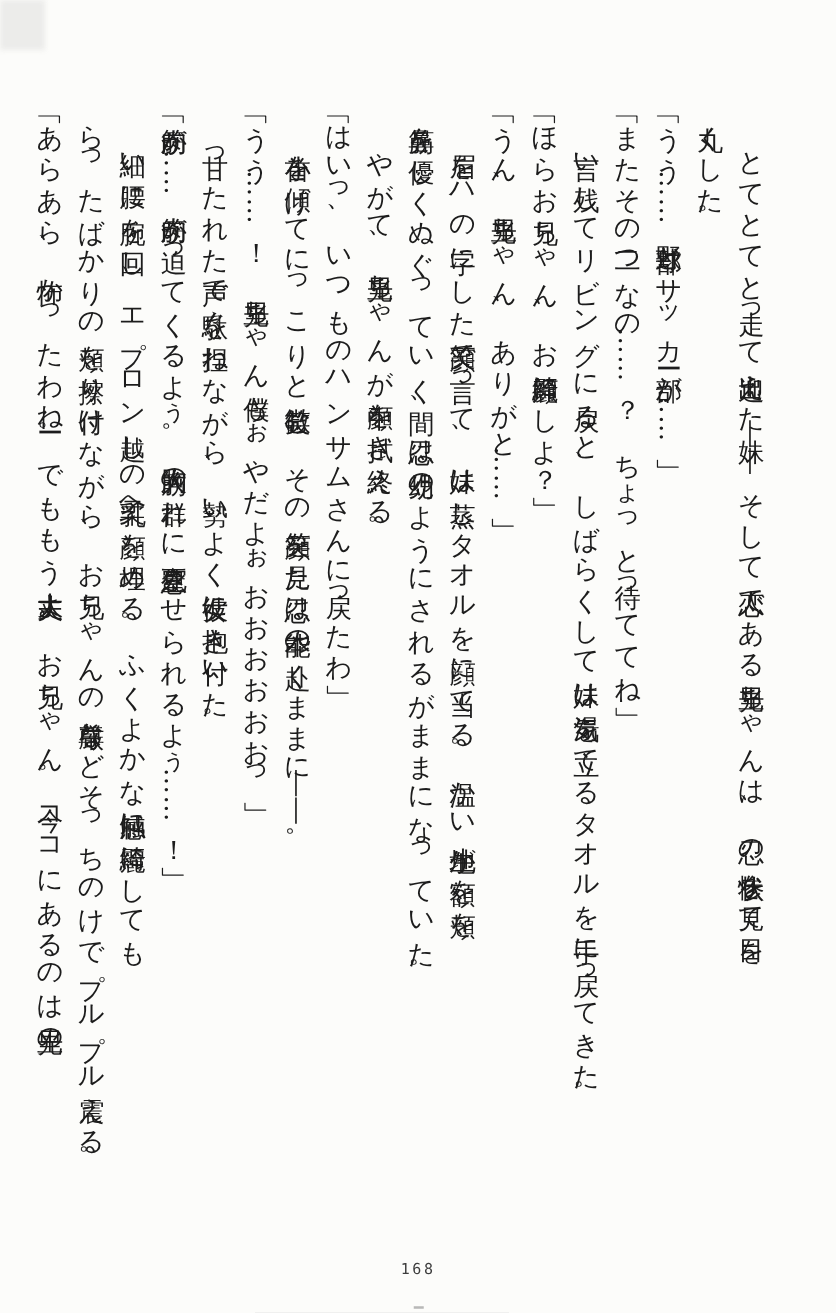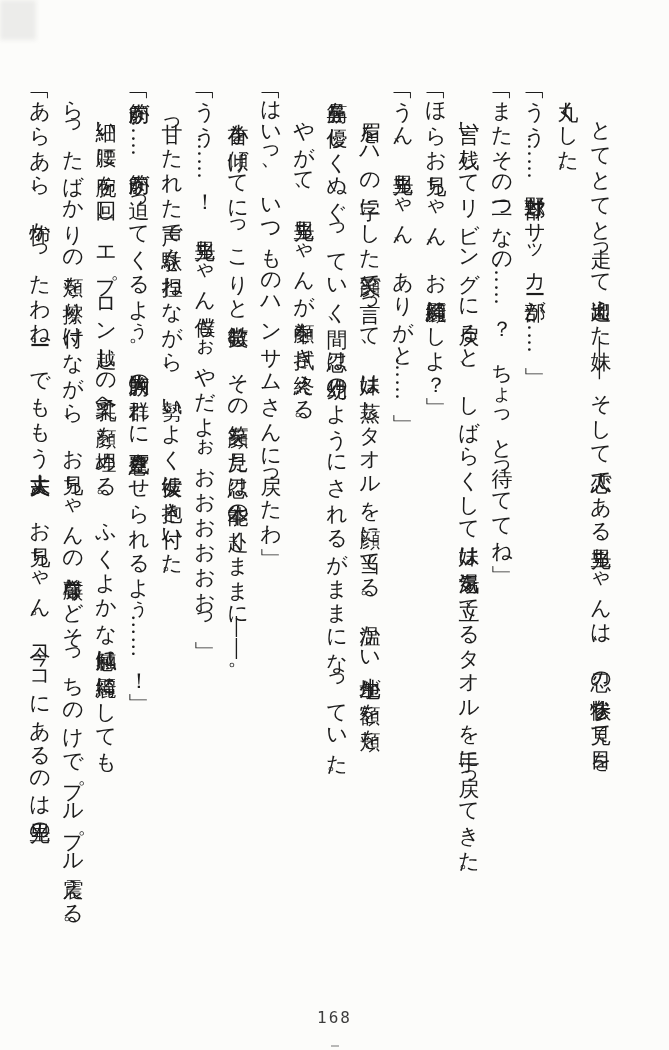--- a/index.html
+++ b/index.html
@@ -43,21 +43,21 @@
     white-space: nowrap;
     font-weight: 500;
   }
   .page-number {
     position: absolute;
     left: 0;
     right: 0;
     top: 1008px;
     text-align: center;
     font-family: "DejaVu Sans Mono", monospace;
-    font-size: 16px;
+    font-size: 12px;
     letter-spacing: 2px;
     color: #3d3d3d;
   }
   .scan-artifact {
     position: absolute;
     left: 331px;
     top: 1045px;
     width: 8px;
     height: 2px;
     background: #8a8a8a;

